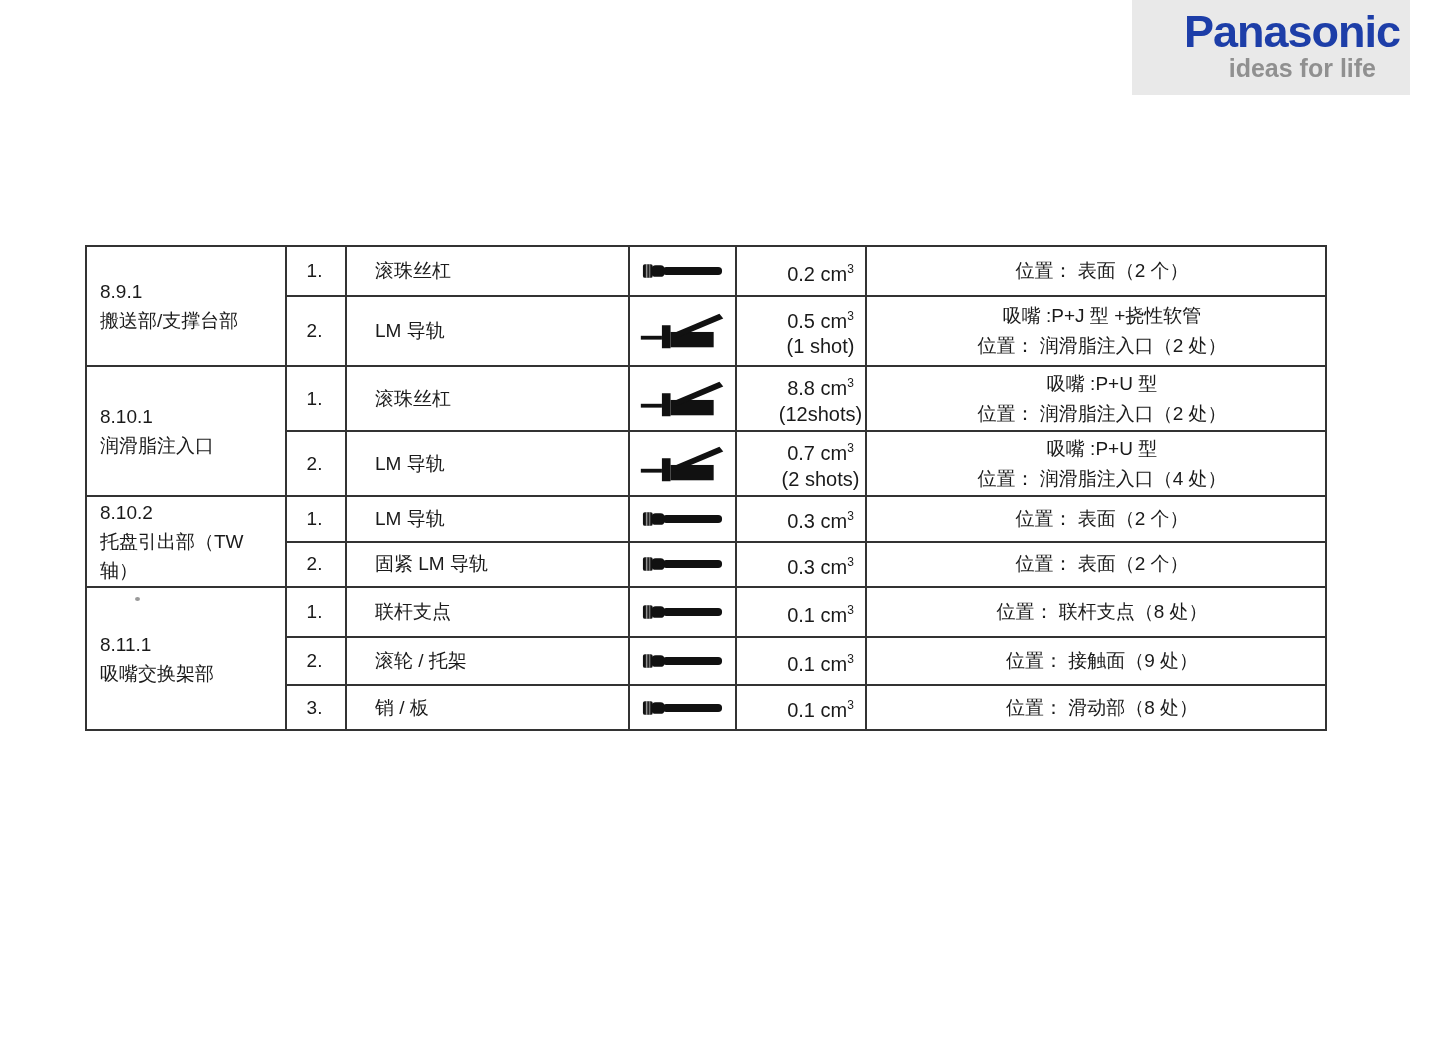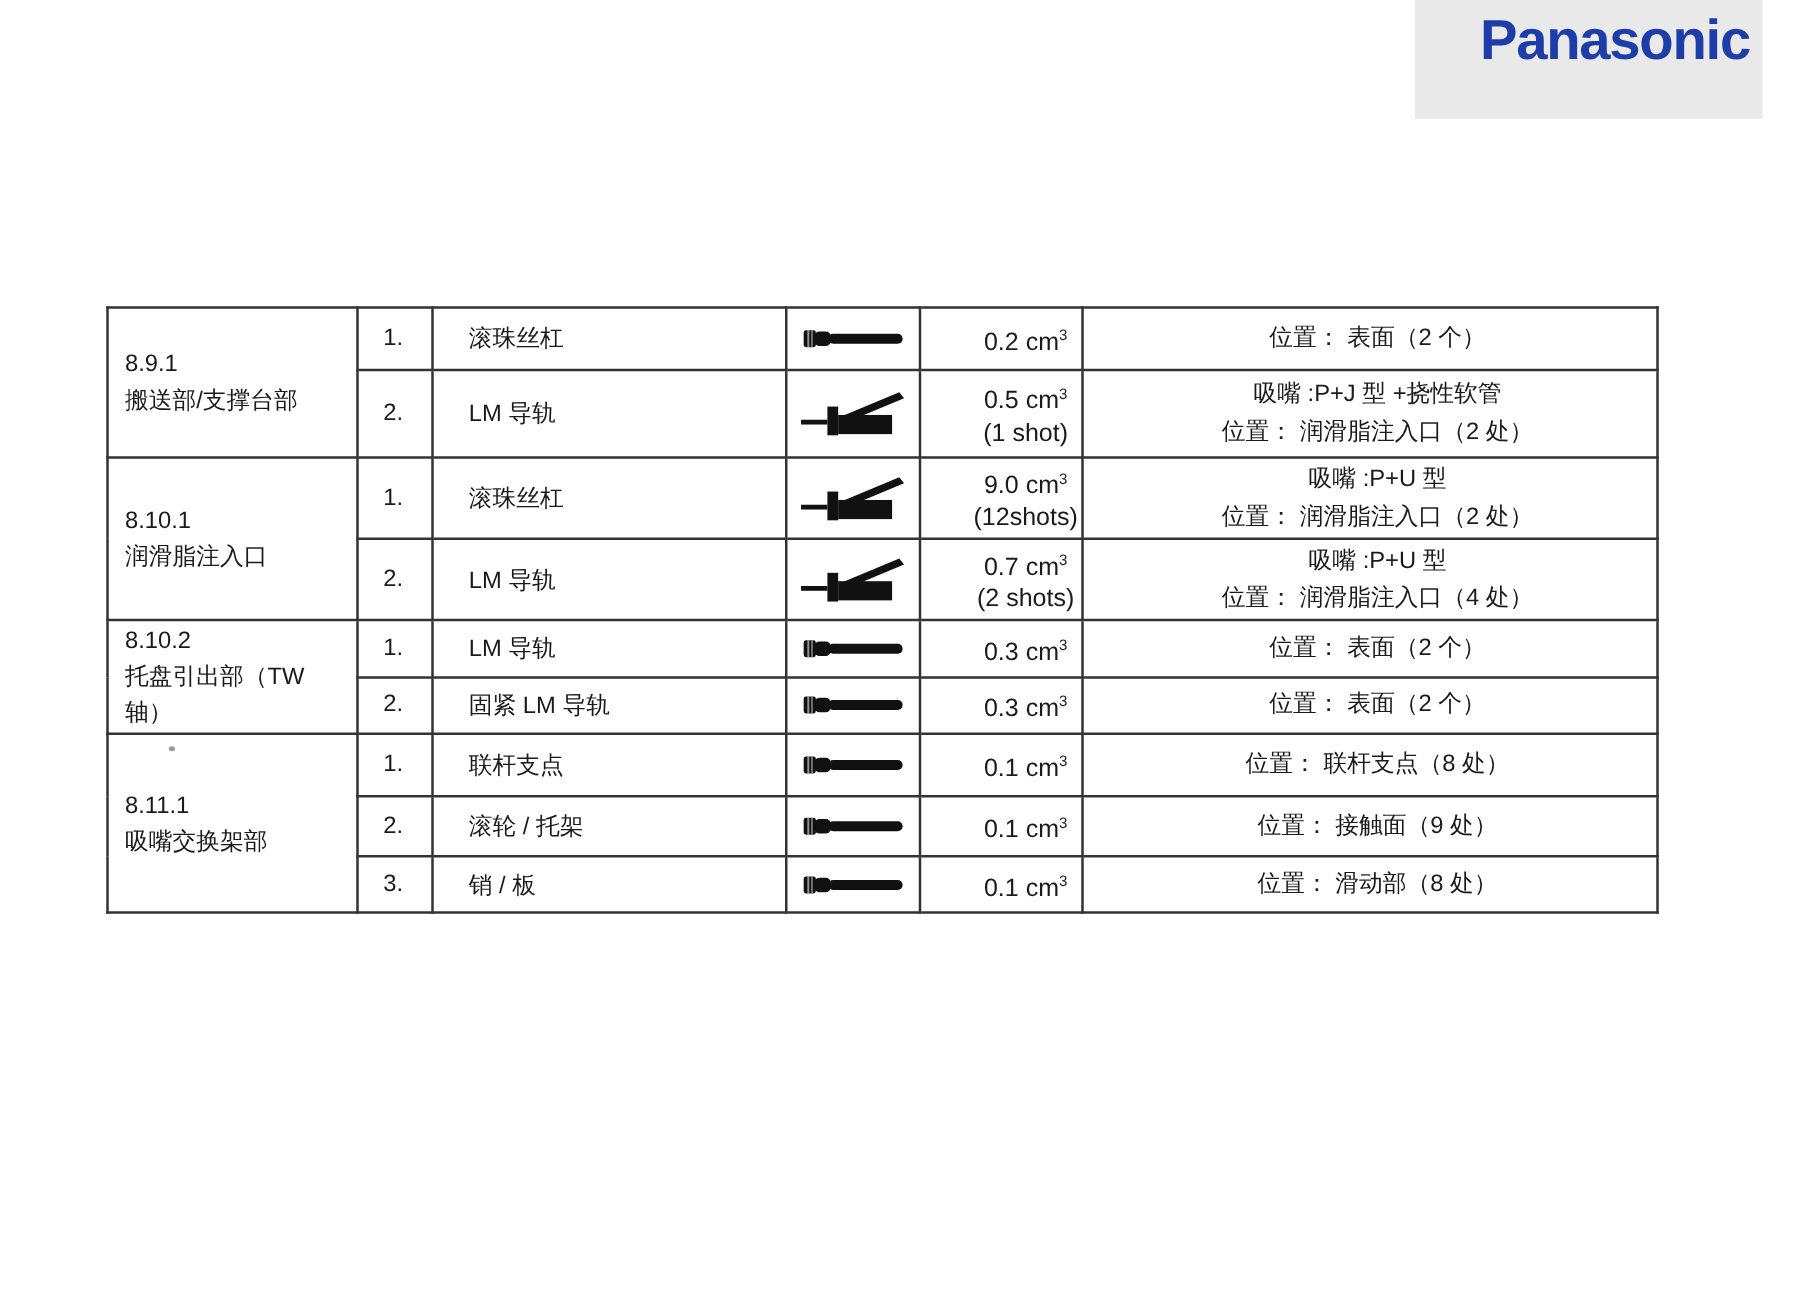--- a/index.html
+++ b/index.html
@@ -45,20 +45,21 @@
     font-size:17px;font-weight:bold;color:#f2c93e;letter-spacing:0.2px;
     text-shadow:1px 1px 0 #101040,-1px -1px 0 #101040,1px -1px 0 #101040,-1px 1px 0 #101040;}
 </style>
 </head>
 <body>
 
 <div class="slide">
 
   <div class="logo-box">
     <div class="logo-word">Panasonic</div>
+    <div class="logo-tag">ideas for life</div>
   </div>
 
   <table class="lube-table">
     <colgroup>
       <col style="width:200px">
         <col style="width:60px">
         <col style="width:283px">
       <col style="width:107px">
         <col style="width:130px">
         <col style="width:460px">
@@ -123,21 +124,21 @@
         <td class="icon-cell" data-icon="angled">
           
           <svg class="icon-angled" width="90" height="46" viewBox="0 0 92 48">
               <rect x="2" y="29" width="22" height="4" fill="#111"></rect>
               <rect x="24" y="18" width="9" height="24" fill="#111"></rect>
               <rect x="33" y="25" width="45" height="16" fill="#111"></rect>
               <polygon points="34,27 84,6 88,11 40,31" fill="#111"></polygon>
             </svg>
         </td>
         <td class="amt">
-          <div><span>9.0 cm</span><sup>3</sup></div>
+          <div><span>8.8 cm</span><sup>3</sup></div>
           <div>(12shots)</div>
         </td>
         <td class="loc">
           <div>吸嘴 :P+U 型</div>
           <div>位置： 润滑脂注入口（2 处）</div>
         </td>
       </tr>
 
       <tr class="h65">
         <td class="num">2.</td>

